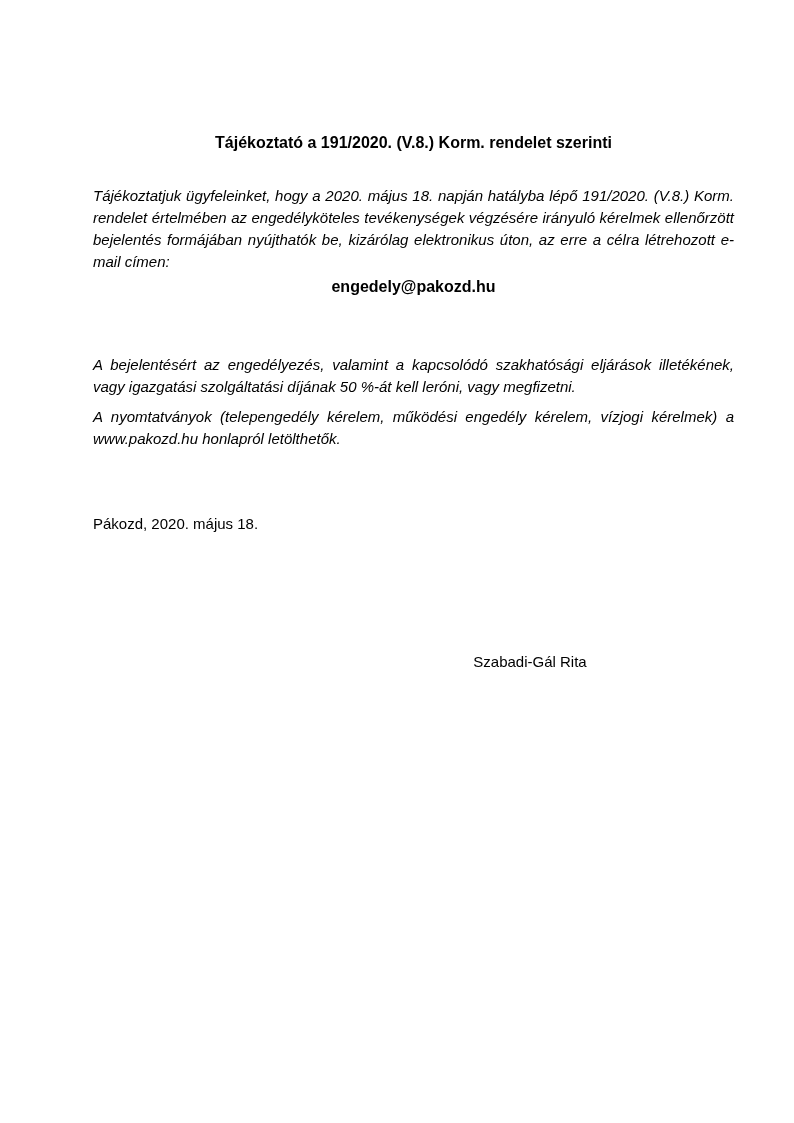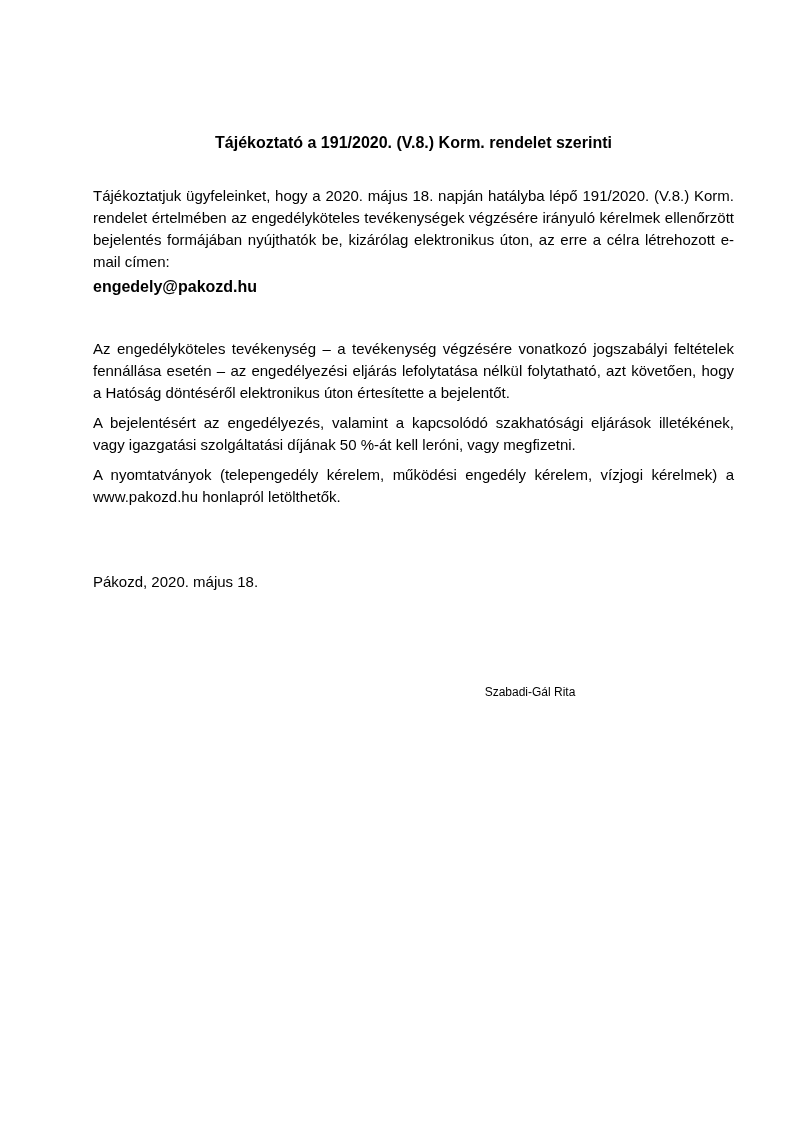--- a/index.html
+++ b/index.html
@@ -29,59 +29,60 @@
     margin: 0 0 24px 0;
   }
   .title-line {
     display: block;
   }
   .body-para {
     font-size: 15px;
     line-height: 22px;
     text-align: justify;
     margin: 0 0 8px 0;
+    font-style: italic;
   }
   .body-para.intro {
     margin-bottom: 3px;
   }
   .email-line {
     font-size: 16px;
     font-weight: bold;
+    text-align: center;
     line-height: 22px;
-    margin: 0 0 40px 0;
+    margin: 0 0 56px 0;
   }
   .date-line {
     font-size: 15px;
     line-height: 22px;
     margin: 63px 0 0 0;
     text-align: left;
   }
   .signature {
-    margin-top: 88px;
+    margin-top: 116px;
     margin-left: 282px;
     width: 310px;
     text-align: center;
-    font-size: 12px;
+    font-size: 15px;
     line-height: 22px;
   }
 </style>
 </head>
 <body>
 
 <div class="page">
 
   <h1 class="title">
     <span class="title-line">Tájékoztató a 191/2020. (V.8.) Korm. rendelet szerinti</span>
   </h1>
 
   <p class="body-para intro">Tájékoztatjuk ügyfeleinket, hogy a 2020. május 18. napján hatályba lépő 191/2020. (V.8.) Korm. rendelet értelmében az engedélyköteles tevékenységek végzésére irányuló kérelmek ellenőrzött bejelentés formájában nyújthatók be, kizárólag elektronikus úton, az erre a célra létrehozott e-mail címen:</p>
 
   <p class="email-line">engedely@pakozd.hu</p>
 
-  <p class="body-para">Az engedélyköteles tevékenység – a tevékenység végzésére vonatkozó jogszabályi feltételek fennállása esetén – az engedélyezési eljárás lefolytatása nélkül folytatható, azt követően, hogy a Hatóság döntéséről elektronikus úton értesítette a bejelentőt.</p>
 
   <p class="body-para">A bejelentésért az engedélyezés, valamint a kapcsolódó szakhatósági eljárások illetékének, vagy igazgatási szolgáltatási díjának 50 %-át kell leróni, vagy megfizetni.</p>
 
 
   <p class="body-para">A nyomtatványok (telepengedély kérelem, működési engedély kérelem, vízjogi kérelmek) a www.pakozd.hu honlapról letölthetők.</p>
 
   <p class="date-line">Pákozd, 2020. május 18.</p>
 
   <div class="signature">
     <div>Szabadi-Gál Rita</div>

